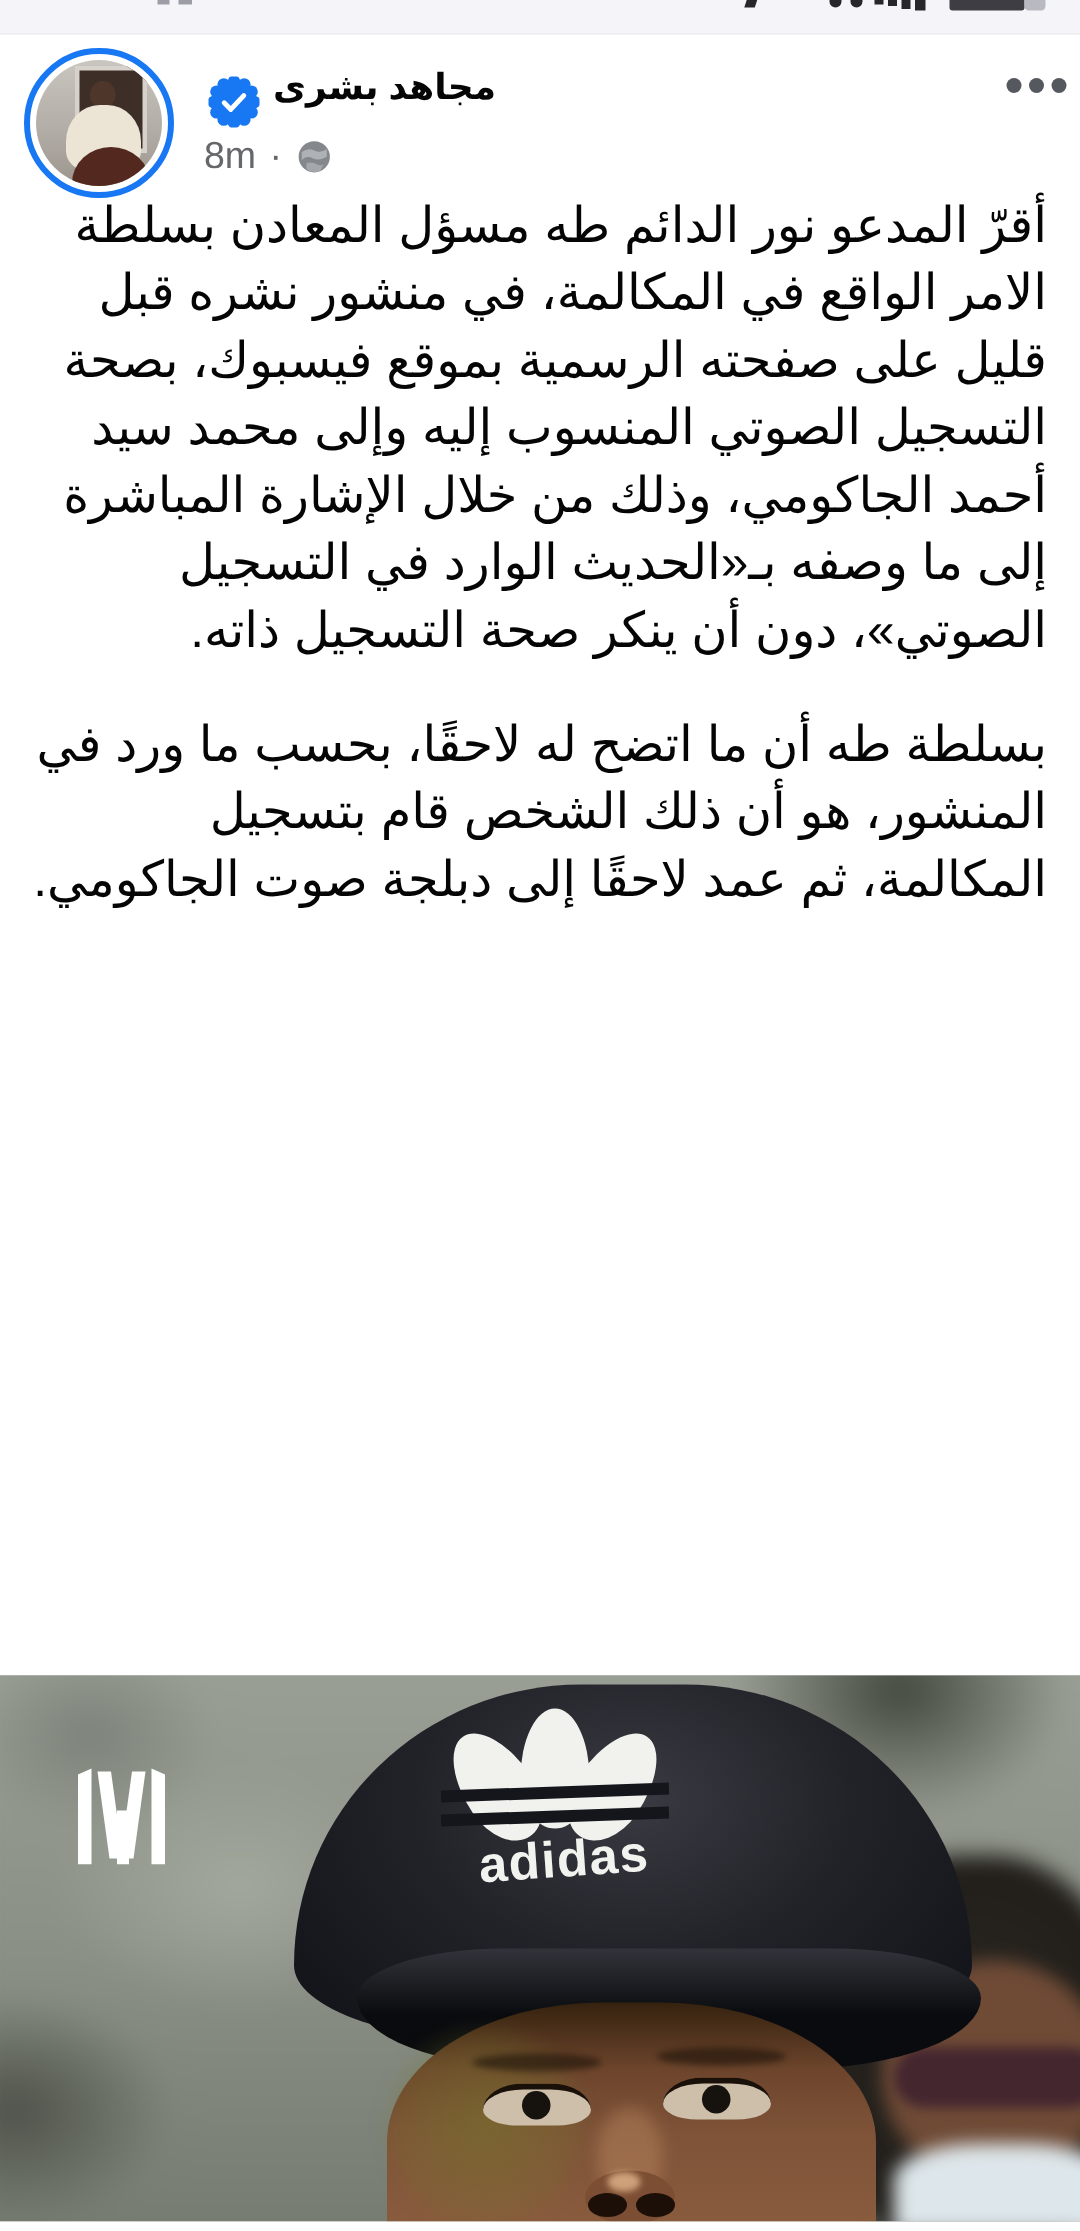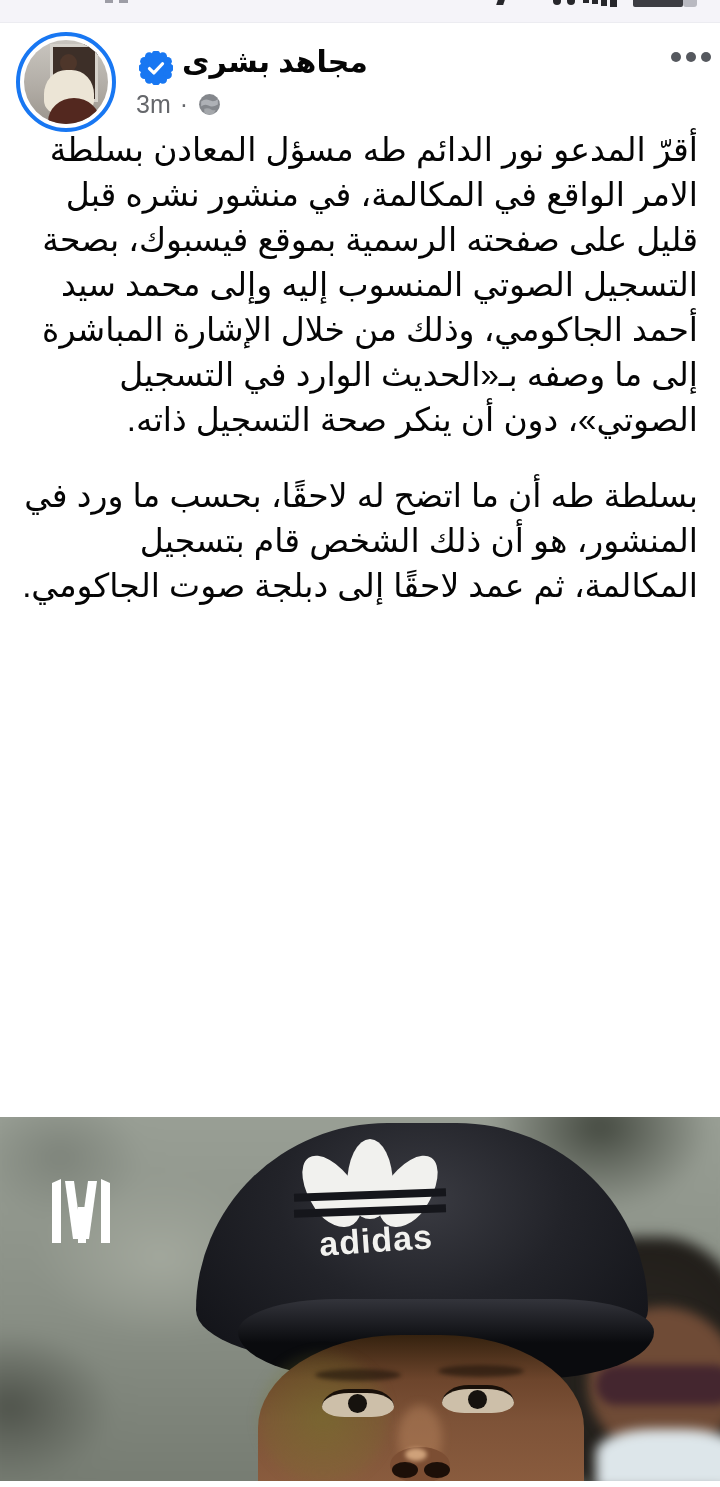--- a/index.html
+++ b/index.html
@@ -24,21 +24,21 @@
   
   .avatar-ring{position:absolute;left:16px;top:32px;width:100px;height:100px;border:4px solid #1877F2;
     border-radius:50%;box-sizing:border-box;background:#fff;display:flex;align-items:center;justify-content:center;}
   .avatar-photo{width:84px;height:84px;border-radius:50%;overflow:hidden;position:relative;
     background:linear-gradient(180deg,#c9c5bf 0%,#b2ada6 55%,#9b958d 100%);}
   .av-door{position:absolute;left:26px;top:4px;width:42px;height:52px;background:#3d2f28;border:3px solid #d6d2cb;}
   .av-head{position:absolute;left:36px;top:14px;width:17px;height:18px;border-radius:50%;background:#4e362a;}
   .av-jacket{position:absolute;left:20px;top:30px;width:50px;height:44px;border-radius:45% 45% 30% 30%/55% 55% 30% 30%;background:#ece5d6;}
   .av-chair{position:absolute;left:24px;top:58px;width:52px;height:30px;border-radius:50% 50% 0 0/80% 80% 0 0;background:#53281f;}
   .verified-badge{position:absolute;left:139px;top:51px;width:34px;height:34px;}
-  .author-name{position:absolute;left:182px;top:44px;font-size:30px;font-weight:bold;color:#050505;direction:rtl;}
+  .author-name{position:absolute;left:182px;top:44px;font-size:24px;font-weight:bold;color:#050505;direction:rtl;}
   .time-row{position:absolute;left:136px;top:90px;display:flex;align-items:center;gap:9px;color:#65676B;font-size:25px;}
   .menu-dots{position:absolute;left:671px;top:52px;display:flex;gap:5px;cursor:pointer;}
   .menu-dots span{width:10px;height:10px;border-radius:50%;background:#55585e;}
   
   .post-text{position:absolute;top:127px;left:22px;width:676px;direction:rtl;text-align:right;
     color:#050505;font-size:33px;line-height:45px;}
   .post-text p{margin:0 0 31px 0;white-space:pre-line;}
   .post-text p:last-child{margin-bottom:0;}
   
   .photo{position:absolute;top:1117px;left:0;width:720px;height:364px;overflow:hidden;background:#868c82;}
@@ -130,21 +130,21 @@
     <circle cx="12" cy="2.5" r="3"></circle>
       <circle cx="16.8" cy="3.8" r="3"></circle>
       <circle cx="20.2" cy="7.2" r="3"></circle>
   </g>
   <path d="M7.4 12.4 l3.1 3.1 l6.1 -6.5" fill="none" stroke="#ffffff" stroke-width="2.3" stroke-linecap="round" stroke-linejoin="round"></path>
 </svg>
 
 <div class="author-name">مجاهد بشرى</div>
 
 <div class="time-row">
-  <span>3m</span>
+  <span>8m</span>
   <span>·</span>
   <svg width="25" height="25" viewBox="0 0 24 24">
     <circle cx="12" cy="12" r="10" fill="#84878c"></circle>
     <path d="M4 9 q4 -3 8 -1 q4 2 8 -1 l0 5 q-5 3 -9 1 q-4 -2 -7 1 z" fill="#b9bcc0" opacity="0.8"></path>
     <path d="M7 16 q4 -1 7 1 q2 1 4 0 l-2 4 q-5 2 -9 -1 z" fill="#b9bcc0" opacity="0.6"></path>
   </svg>
 </div>
 
 <div class="menu-dots">
   <span></span>

